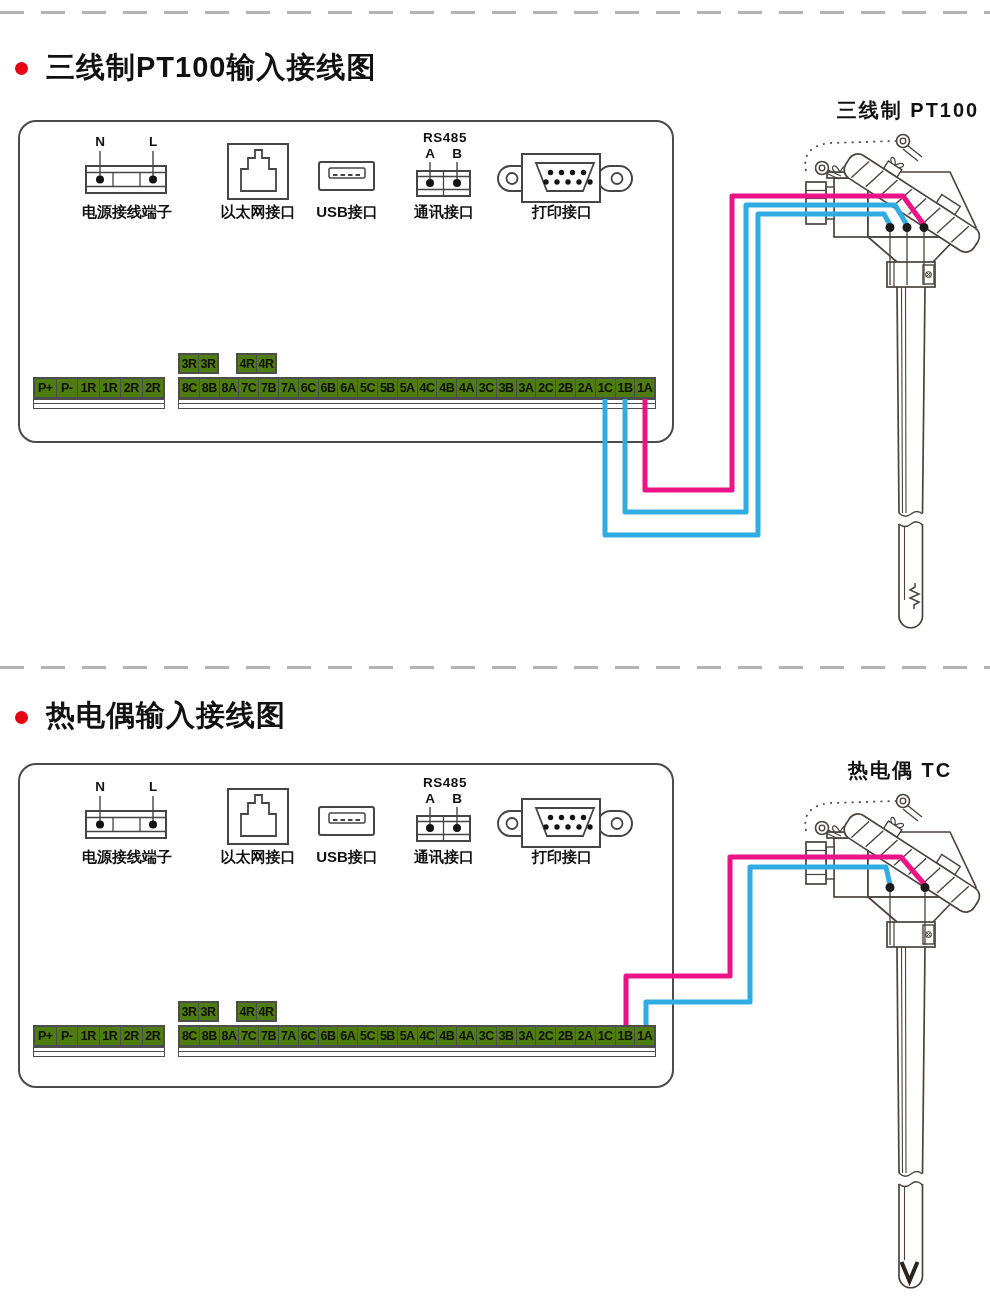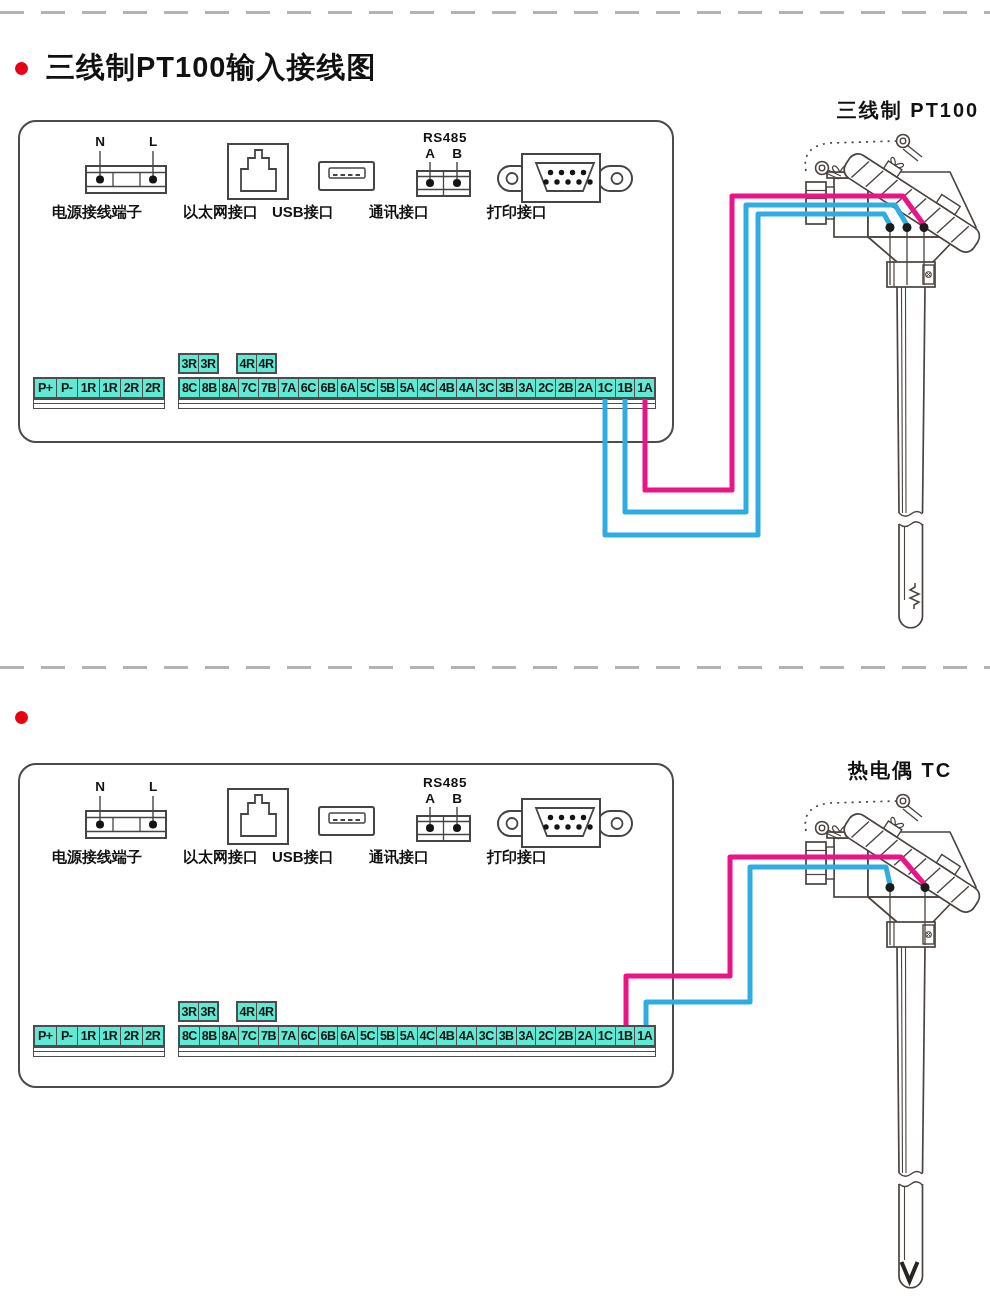--- a/index.html
+++ b/index.html
@@ -4,27 +4,27 @@
 <style>
   html,body{margin:0;padding:0;background:#fff;}
   *{box-sizing:border-box;}
   .page{position:relative;width:990px;height:1306px;background:#fff;overflow:hidden;
         font-family:"Liberation Sans","DejaVu Sans",sans-serif;color:#1a1a1a;padding-left:24px;}
   .dashline{position:absolute;left:0;width:990px;height:3px;
     background:repeating-linear-gradient(90deg,#b3b3b3 0 24px,transparent 24px 41px);}
   .bullet{position:absolute;width:13px;height:13px;border-radius:50%;background:#e60012;}
   .section-title{position:absolute;font-size:29px;font-weight:600;letter-spacing:1px;color:#111;white-space:nowrap;}
   .panel{position:absolute;border:2.5px solid #4b4b4b;border-radius:18px;background:#fff;}
-  .caption{position:absolute;width:150px;transform:translateX(-50%);
+  .caption{position:absolute;width:150px;transform:translateX(-50%);text-align:center;
     font-size:15px;font-weight:600;color:#111;white-space:nowrap;}
   .pin{position:absolute;transform:translateX(-50%);font-size:13.5px;font-weight:700;color:#111;}
   .porthead{position:absolute;transform:translateX(-50%);font-size:13.5px;font-weight:700;color:#111;letter-spacing:.5px;}
   .sensor-label{position:absolute;transform:translateX(-50%);font-size:20px;font-weight:600;
     letter-spacing:2px;color:#111;white-space:nowrap;}
-  .tstrip{position:absolute;display:flex;border:2px solid #4d4d4d;background:#5eead4;}
+  .tstrip{position:absolute;display:flex;border:2px solid #4d4d4d;background:#4d7c0f;}
   .tstrip .cell{flex:1;display:flex;align-items:center;justify-content:center;
     font-size:12.5px;font-weight:700;letter-spacing:-0.5px;color:#111;overflow:hidden;}
   .tstrip .cell + .cell{border-left:1.5px solid #4d4d4d;}
   .understrip{position:absolute;border:1.5px solid #4d4d4d;background:#fff;}
   .understrip::after{content:"";position:absolute;left:0;right:0;top:3px;border-top:1.3px solid #4d4d4d;}
   .overlay{position:absolute;left:0;top:0;pointer-events:none;}
 </style>
 </head>
 <body>
 
@@ -90,20 +90,21 @@
       <div class="cell">1C</div>
       <div class="cell">1B</div>
       <div class="cell">1A</div>
     </div>
   <div class="understrip" style="left:33px;top:399px;width:132px;height:10px"></div>
   <div class="understrip" style="left:178px;top:399px;width:478px;height:10px"></div>
 
   <div class="sensor-label" style="left:908px;top:97px">三线制 PT100</div>
 
   <div class="bullet" style="left:15px;top:711px"></div>
+  <div class="section-title" style="left:46px;top:696px">热电偶输入接线图</div>
 
   <div class="panel" style="left:18px;top:763px;width:656px;height:325px"></div>
 
   <div class="pin" style="left:100px;top:779px">N</div>
   <div class="pin" style="left:153px;top:779px">L</div>
   <div class="porthead" style="left:445px;top:775px">RS485</div>
   <div class="pin" style="left:430px;top:791px">A</div>
   <div class="pin" style="left:457px;top:791px">B</div>
   <div class="caption" style="left:127px;top:848px">电源接线端子</div>
   <div class="caption" style="left:258px;top:848px">以太网接口</div>

